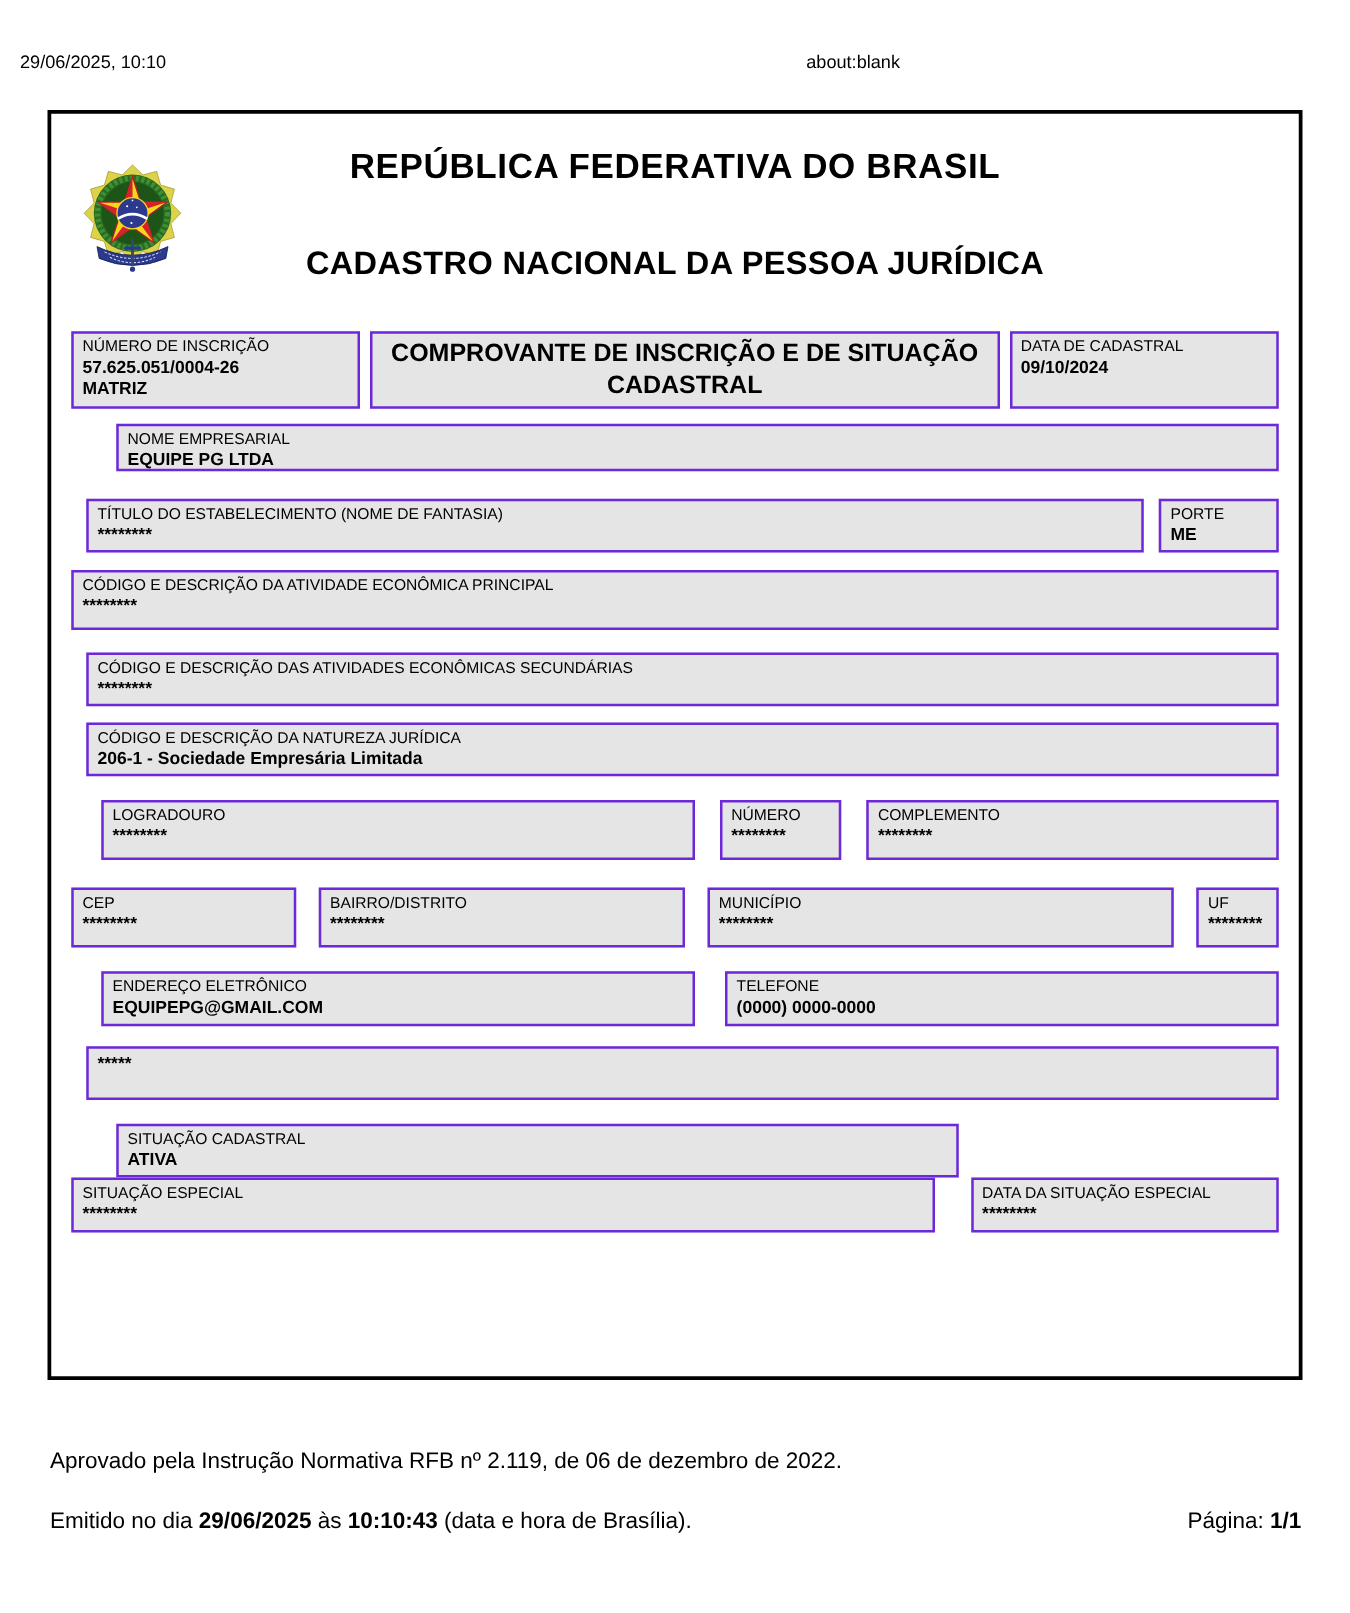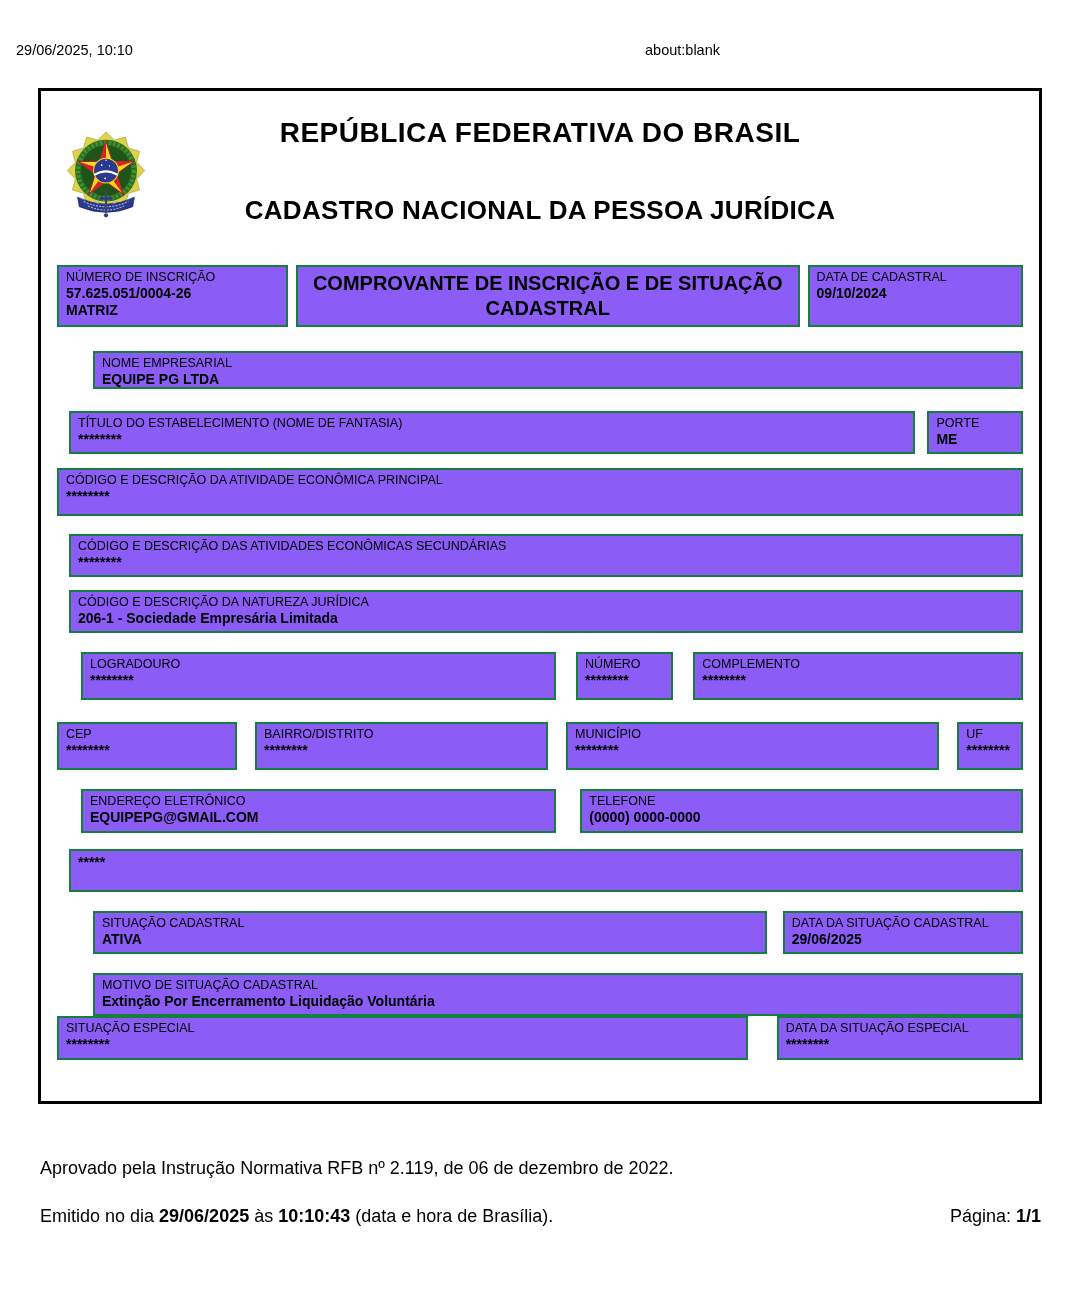--- a/index.html
+++ b/index.html
@@ -17,32 +17,32 @@
     border: 3px solid #000; box-sizing: border-box; padding: 0 16px; background: #fff;
   }
   .doc-header { position: relative; height: 174px; }
   .emblem { position: absolute; left: 6px; top: 38px; width: 86px; height: 97px; }
   .doc-title { position: absolute; top: 26px; left: 0; right: 0; text-align: center;
                font-size: 28px; font-weight: bold; letter-spacing: 0.5px; }
   .doc-subtitle { position: absolute; top: 104px; left: 0; right: 0; text-align: center;
                font-size: 26px; font-weight: bold; letter-spacing: 0.3px; }
 
   .row { display: flex; justify-content: space-between; }
-  .fbox { border: 2px solid #15803d; box-sizing: border-box; padding: 3px 7px;
-          overflow: hidden; background: #8b5cf6; }
+  .fbox { border: 2px solid #6d28d9; box-sizing: border-box; padding: 3px 7px;
+          overflow: hidden; background: #e5e5e5; }
   .lbl { font-size: 12.5px; line-height: 15px; white-space: nowrap; }
   .val { font-size: 14px; font-weight: bold; line-height: 17px; white-space: nowrap; }
   .comprovante { text-align: center; font-size: 20px; font-weight: bold;
                  line-height: 25px; padding: 4px 8px; }
 
   
   .h62 { height: 62px; } .h48 { height: 48px; } .h46 { height: 43px; margin-left: 12px; }
   .h44 { height: 44px; } .h38 { height: 38px; }
   
-  .mt24 { margin-top: 24px; padding-left: 36px; } .mt22 { margin-top: 22px; } .mt19 { margin-top: 19px; padding-left: 24px; }
+  .mt24 { margin-top: 12px; padding-left: 36px; } .mt22 { margin-top: 22px; } .mt19 { margin-top: 19px; padding-left: 24px; }
   .mt18 { margin-top: 18px; } .mt17 { } .mt16 { margin-top: 16px; }
   .mt14 { margin-top: 14px; } .mt13 { margin-top: 13px; }
 
   
   .w-insc { width: 23.9%; } .w-comp { width: 52.2%; } .w-abert { width: 22.3%; }
   .w-full { width: 100%; }
   .w-tit { width: 87.7%; } .w-porte { width: 9.9%; }
   .w-logr { width: 50.4%; } .w-num { width: 10.3%; } .w-compl { width: 35%; }
   .w-cep { width: 18.6%; } .w-bairro { width: 30.3%; } .w-mun { width: 38.6%; } .w-uf { width: 6.8%; }
   .w-email { width: 50.4%; } .w-tel { width: 47%; }
@@ -194,32 +194,22 @@
     <div class="fbox w-full h46">
       <div class="val">*****</div>
     </div>
   </div>
 
   <div class="row mt19">
     <div class="fbox w-sit h46">
       <div class="lbl">SITUAÇÃO CADASTRAL</div>
       <div class="val">ATIVA</div>
     </div>
-    <div class="fbox w-datasit h46">
-      <div class="lbl">DATA DA SITUAÇÃO CADASTRAL</div>
-      <div class="val">29/06/2025</div>
-    </div>
-  </div>
-
-  <div class="row mt19">
-    <div class="fbox w-full h46">
-      <div class="lbl">MOTIVO DE SITUAÇÃO CADASTRAL</div>
-      <div class="val">Extinção Por Encerramento Liquidação Voluntária</div>
-    </div>
-  </div>
+  </div>
+
 
   <div class="row mt17">
     <div class="fbox w-sit h44">
       <div class="lbl">SITUAÇÃO ESPECIAL</div>
       <div class="val">********</div>
     </div>
     <div class="fbox w-datasit h44">
       <div class="lbl">DATA DA SITUAÇÃO ESPECIAL</div>
       <div class="val">********</div>
     </div>

